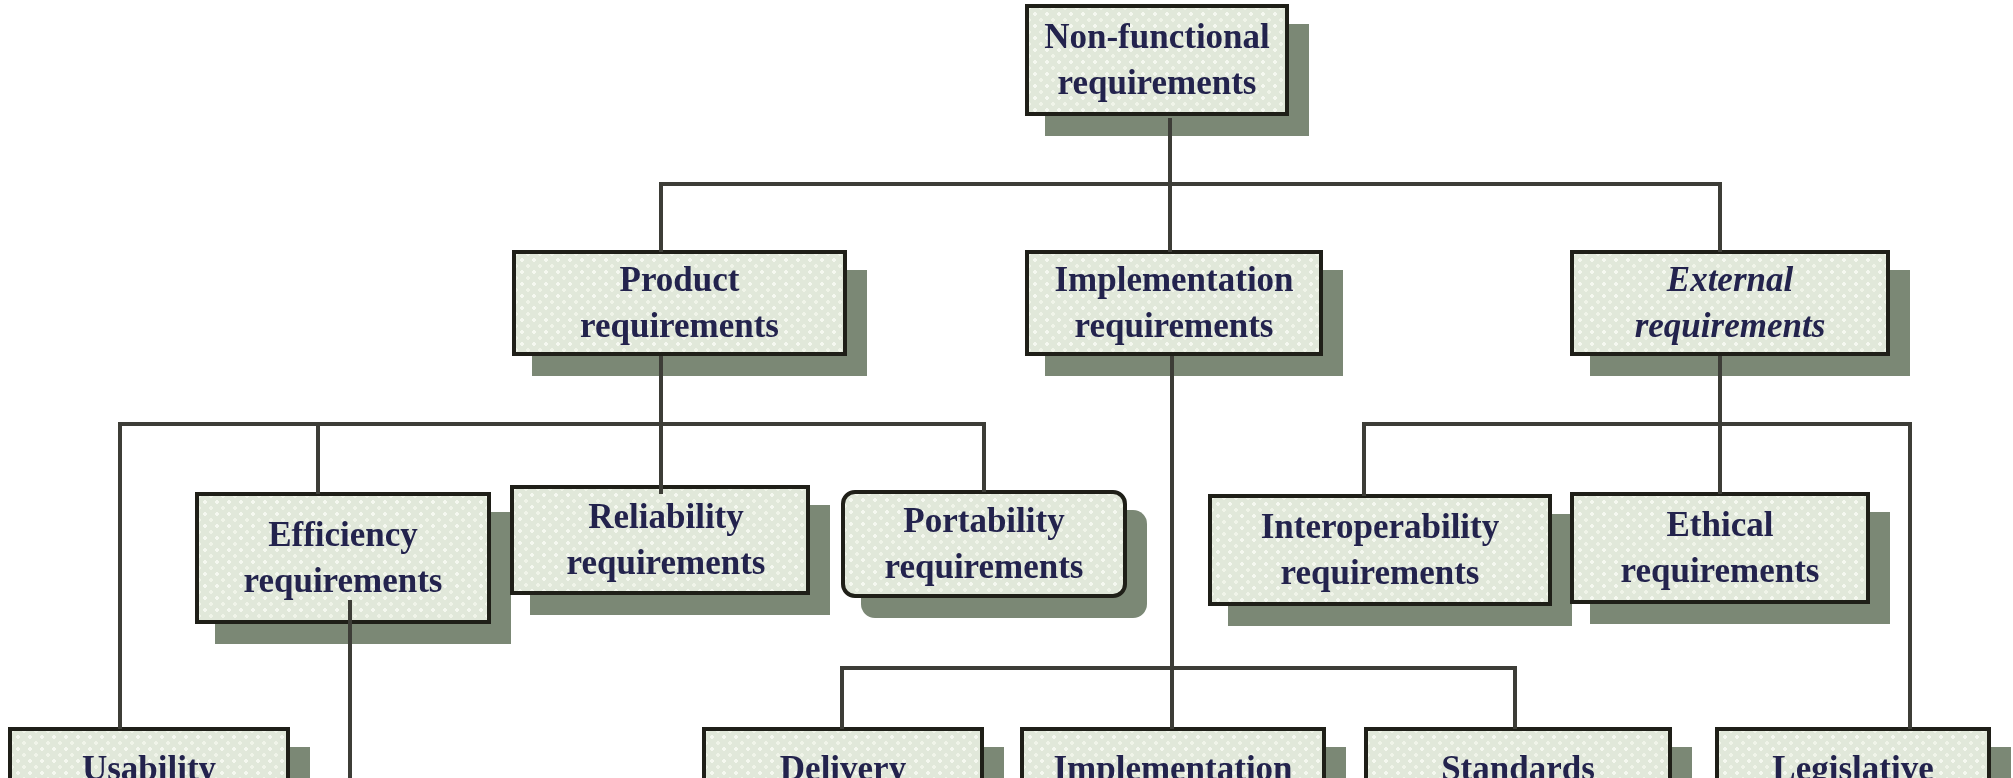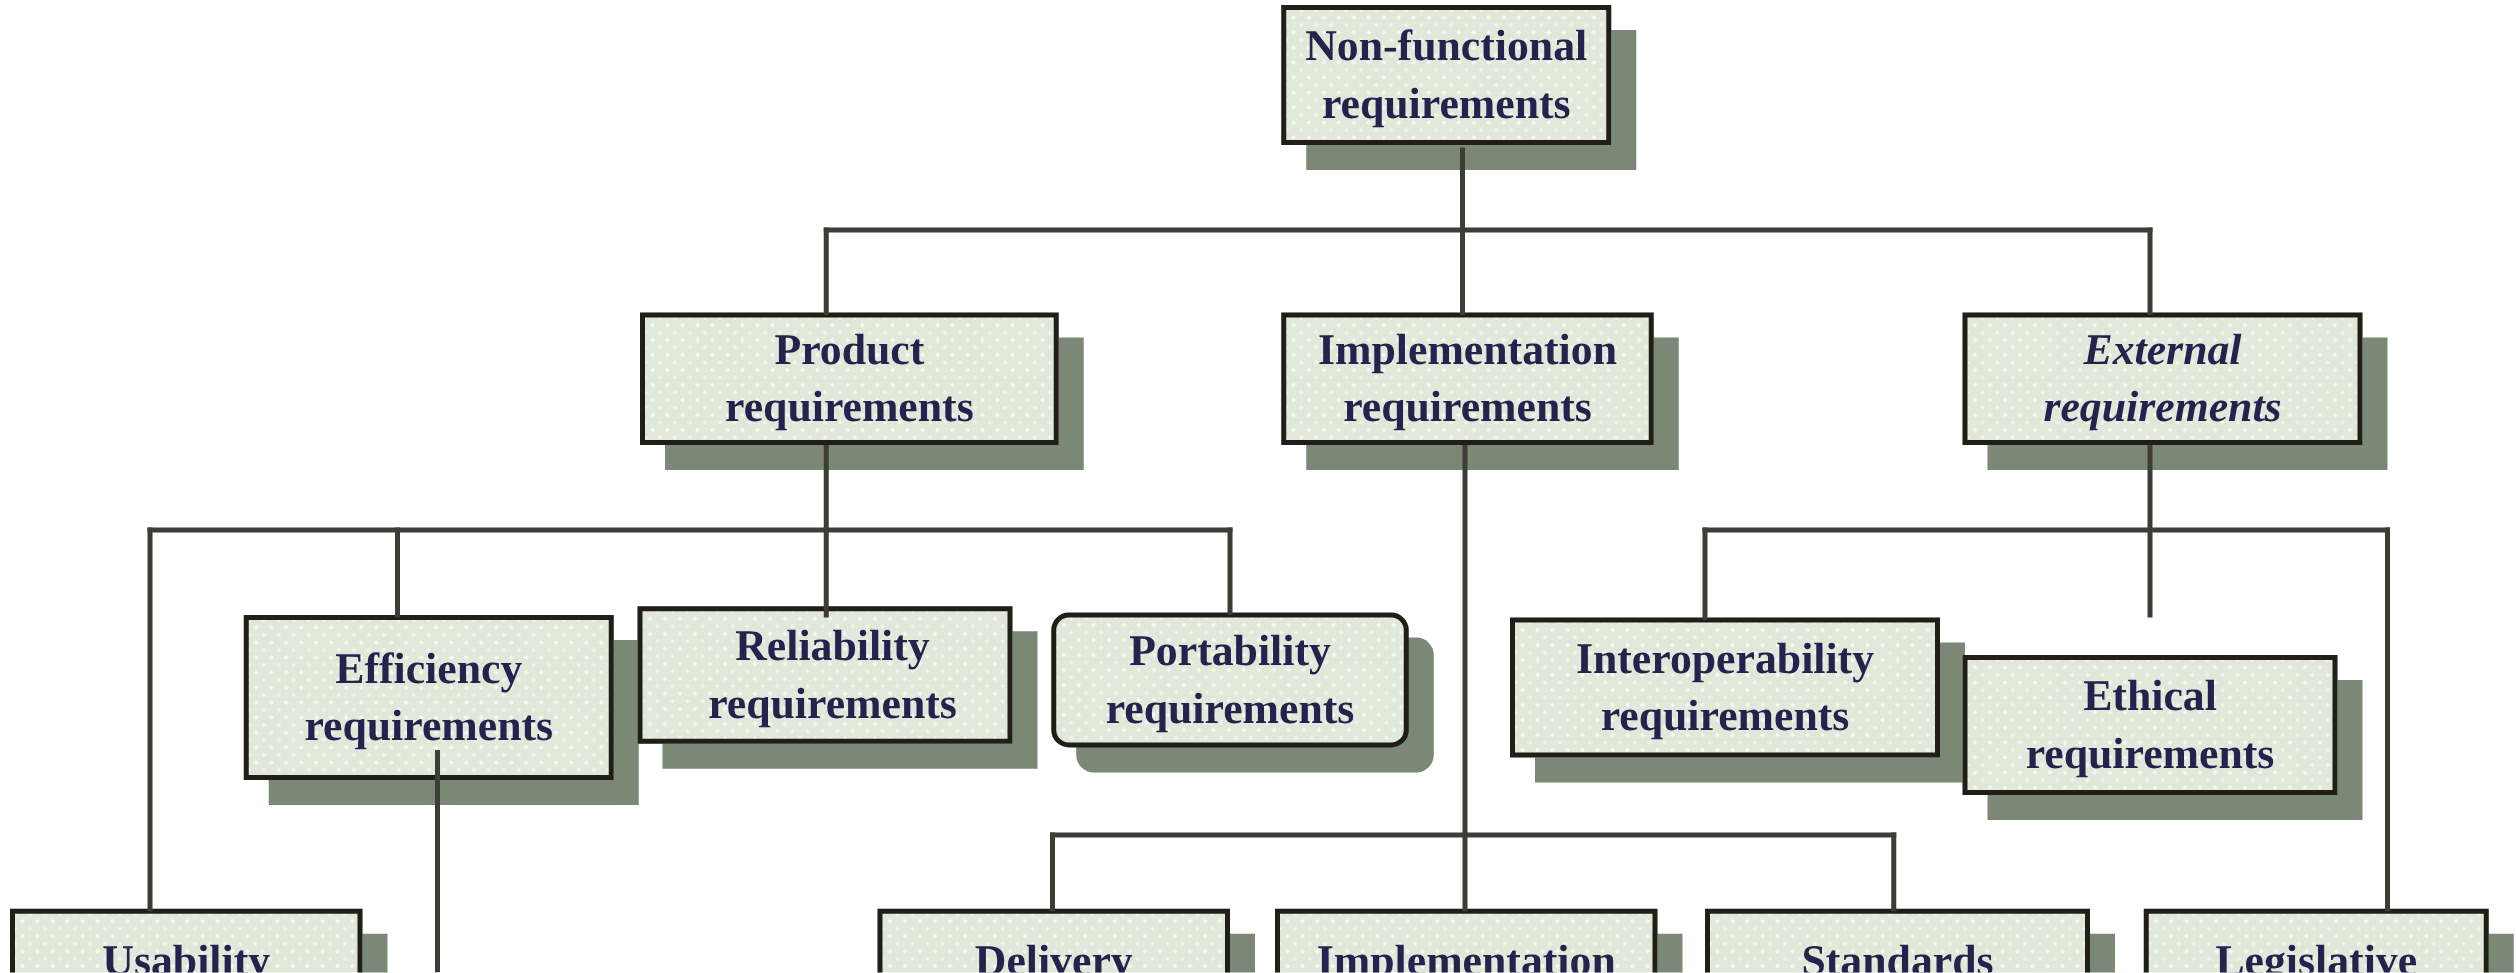--- a/index.html
+++ b/index.html
@@ -105,21 +105,21 @@
       <div class="txt-line">requirements</div>
     </div>
     <div class="node" style="left: 841px; top: 490px; width: 286px; height: 108px; border-radius: 14px;">
       <div class="txt-line">Portability</div>
       <div class="txt-line">requirements</div>
     </div>
     <div class="node" style="left: 1208px; top: 494px; width: 344px; height: 112px;">
       <div class="txt-line">Interoperability</div>
       <div class="txt-line">requirements</div>
     </div>
-    <div class="node" style="left: 1570px; top: 492px; width: 300px; height: 112px; margin-top: 32px;">
+    <div class="node" style="left: 1570px; top: 492px; width: 300px; height: 112px;">
       <div class="txt-line">Ethical</div>
       <div class="txt-line">requirements</div>
     </div>
     <div class="node clipped" style="left: 8px; top: 727px; width: 282px; height: 110px;">
       <div class="txt-line">Usability</div>
     </div>
     <div class="node clipped" style="left: 702px; top: 727px; width: 282px; height: 110px;">
       <div class="txt-line">Delivery</div>
     </div>
     <div class="node clipped" style="left: 1020px; top: 727px; width: 306px; height: 110px;">

